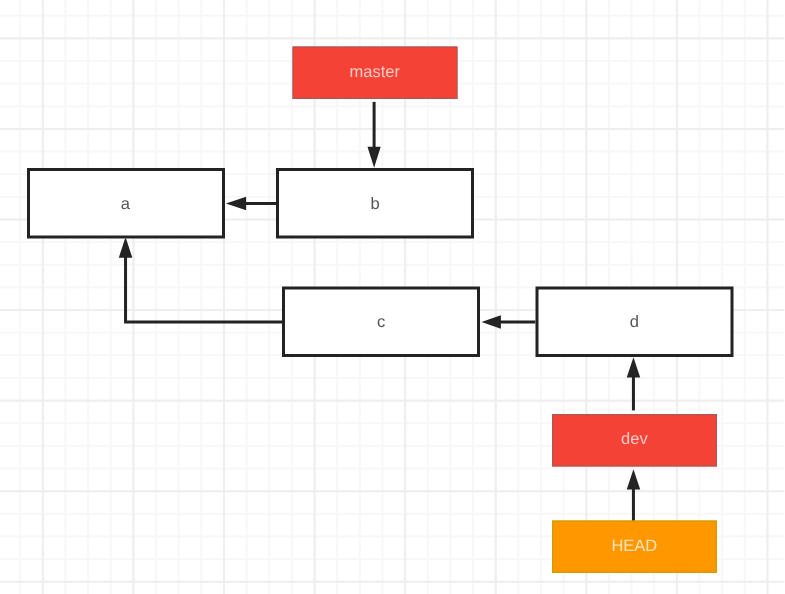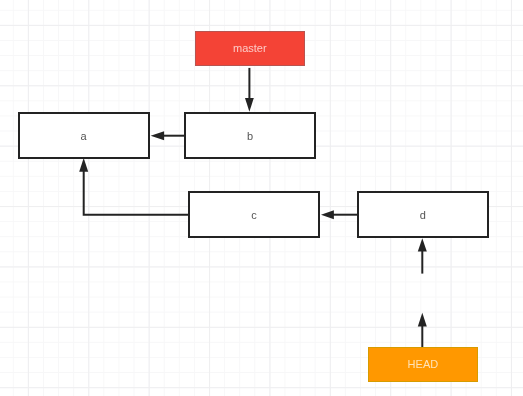--- a/index.html
+++ b/index.html
@@ -85,17 +85,20 @@
   </div>
   <div class="node commit" style="left: 184px; top: 111.6px; width: 132px; height: 47.2px; background: rgb(255, 255, 255); color: rgb(85, 85, 85);">
     <span class="node-label">b</span>
   </div>
   <div class="node commit" style="left: 188px; top: 190.8px; width: 132px; height: 47.2px; background: rgb(255, 255, 255); color: rgb(85, 85, 85);">
     <span class="node-label">c</span>
   </div>
   <div class="node commit" style="left: 356.9px; top: 190.8px; width: 132px; height: 47.2px; background: rgb(255, 255, 255); color: rgb(85, 85, 85);">
     <span class="node-label">d</span>
   </div>
+  <div class="node label-chip" style="left: 368px; top: 276px; width: 109.8px; height: 34.8px; background: rgb(244, 67, 54); color: rgba(255, 255, 255, 0.72); border-color: rgb(184, 84, 80);">
+    <span class="node-label">dev</span>
+  </div>
   <div class="node label-chip" style="left: 368px; top: 347px; width: 109.8px; height: 34.8px; background: rgb(255, 152, 0); color: rgba(255, 255, 255, 0.72); border-color: rgb(215, 155, 0);">
     <span class="node-label">HEAD</span>
   </div>
 
 </div>
 
 </body></html>

